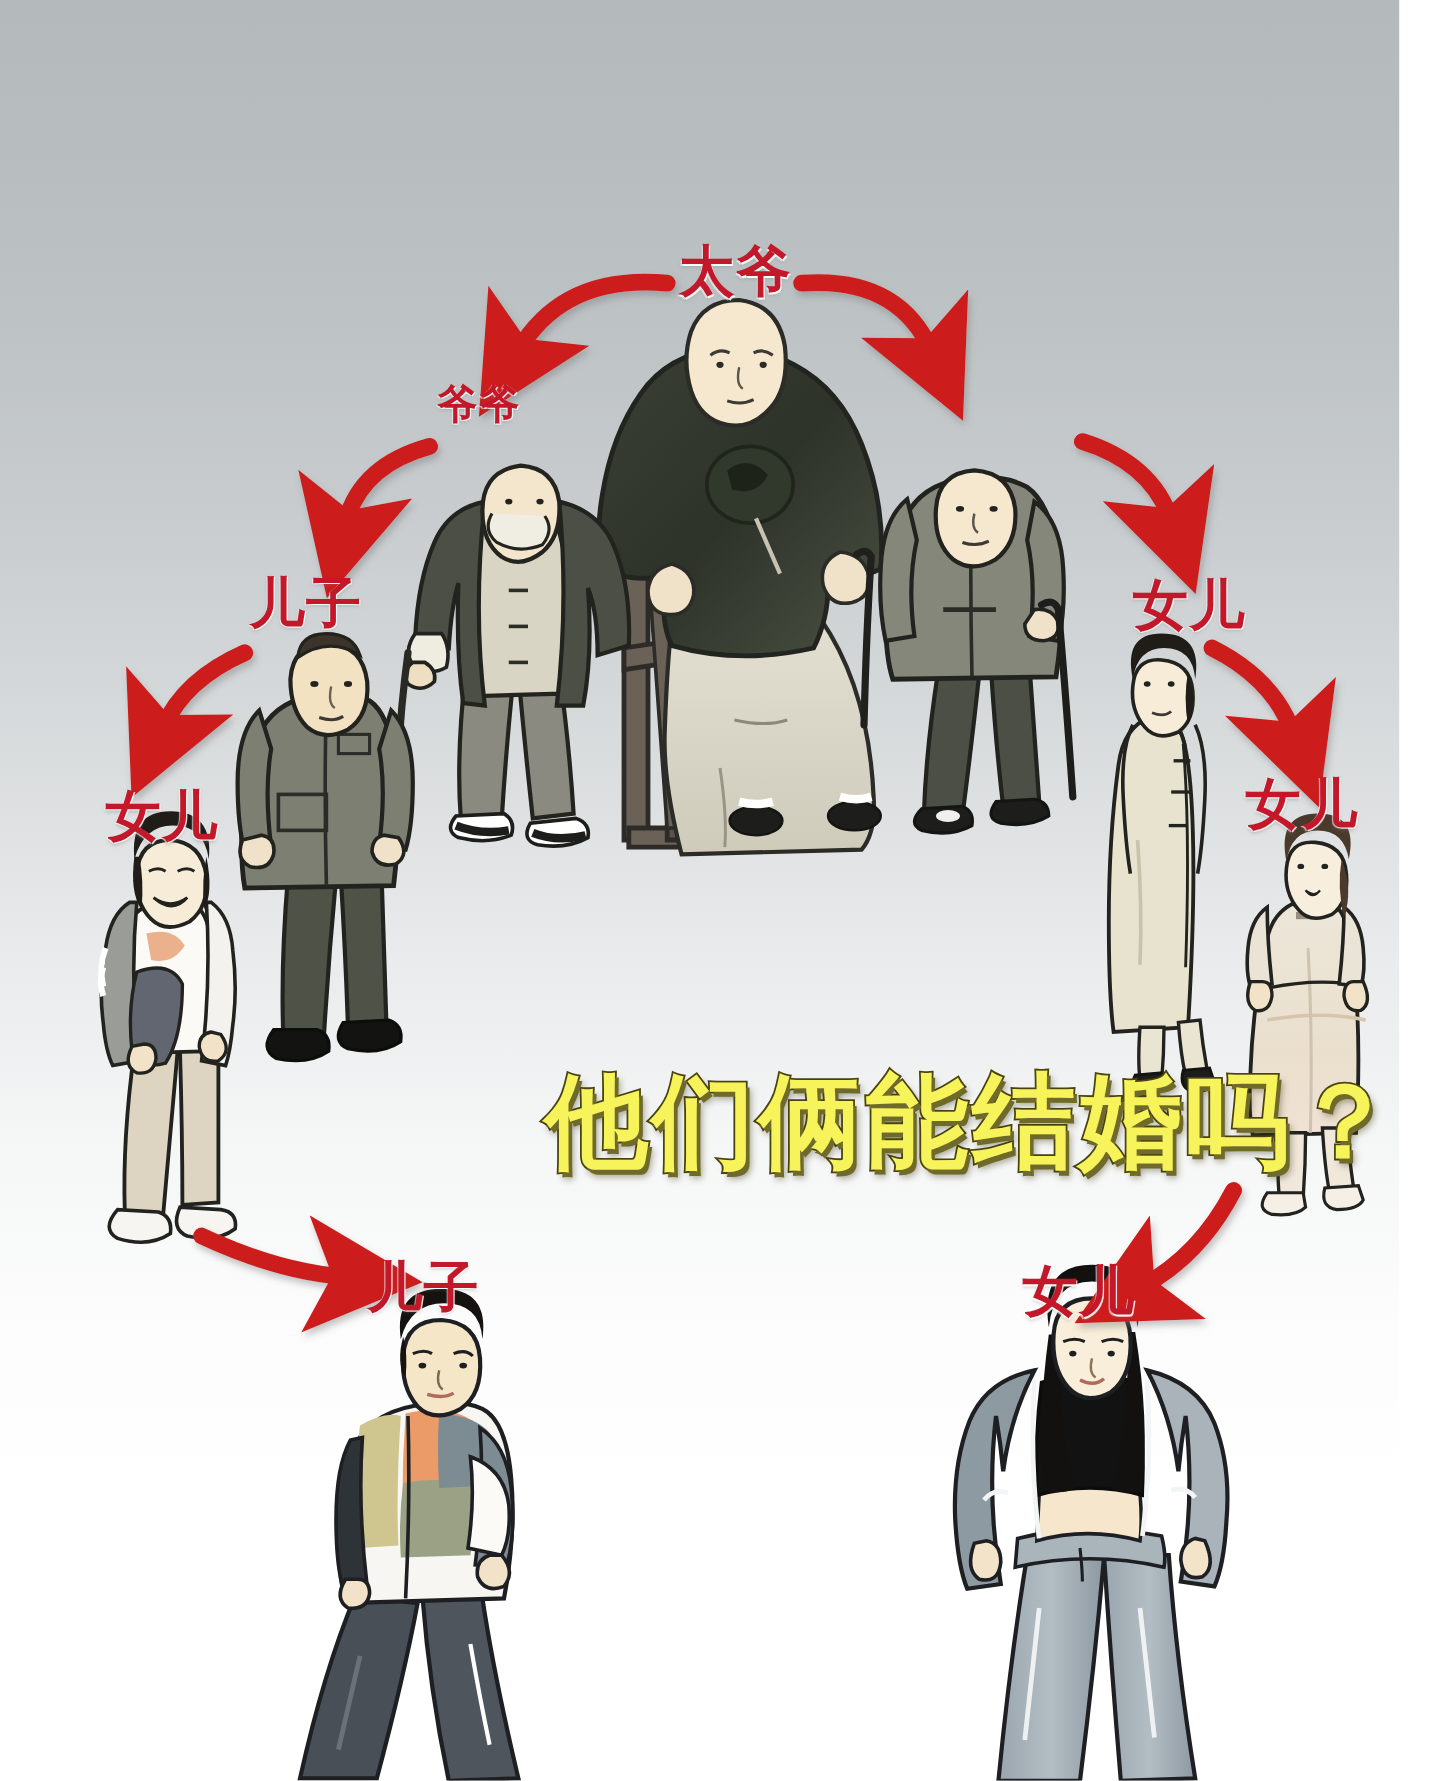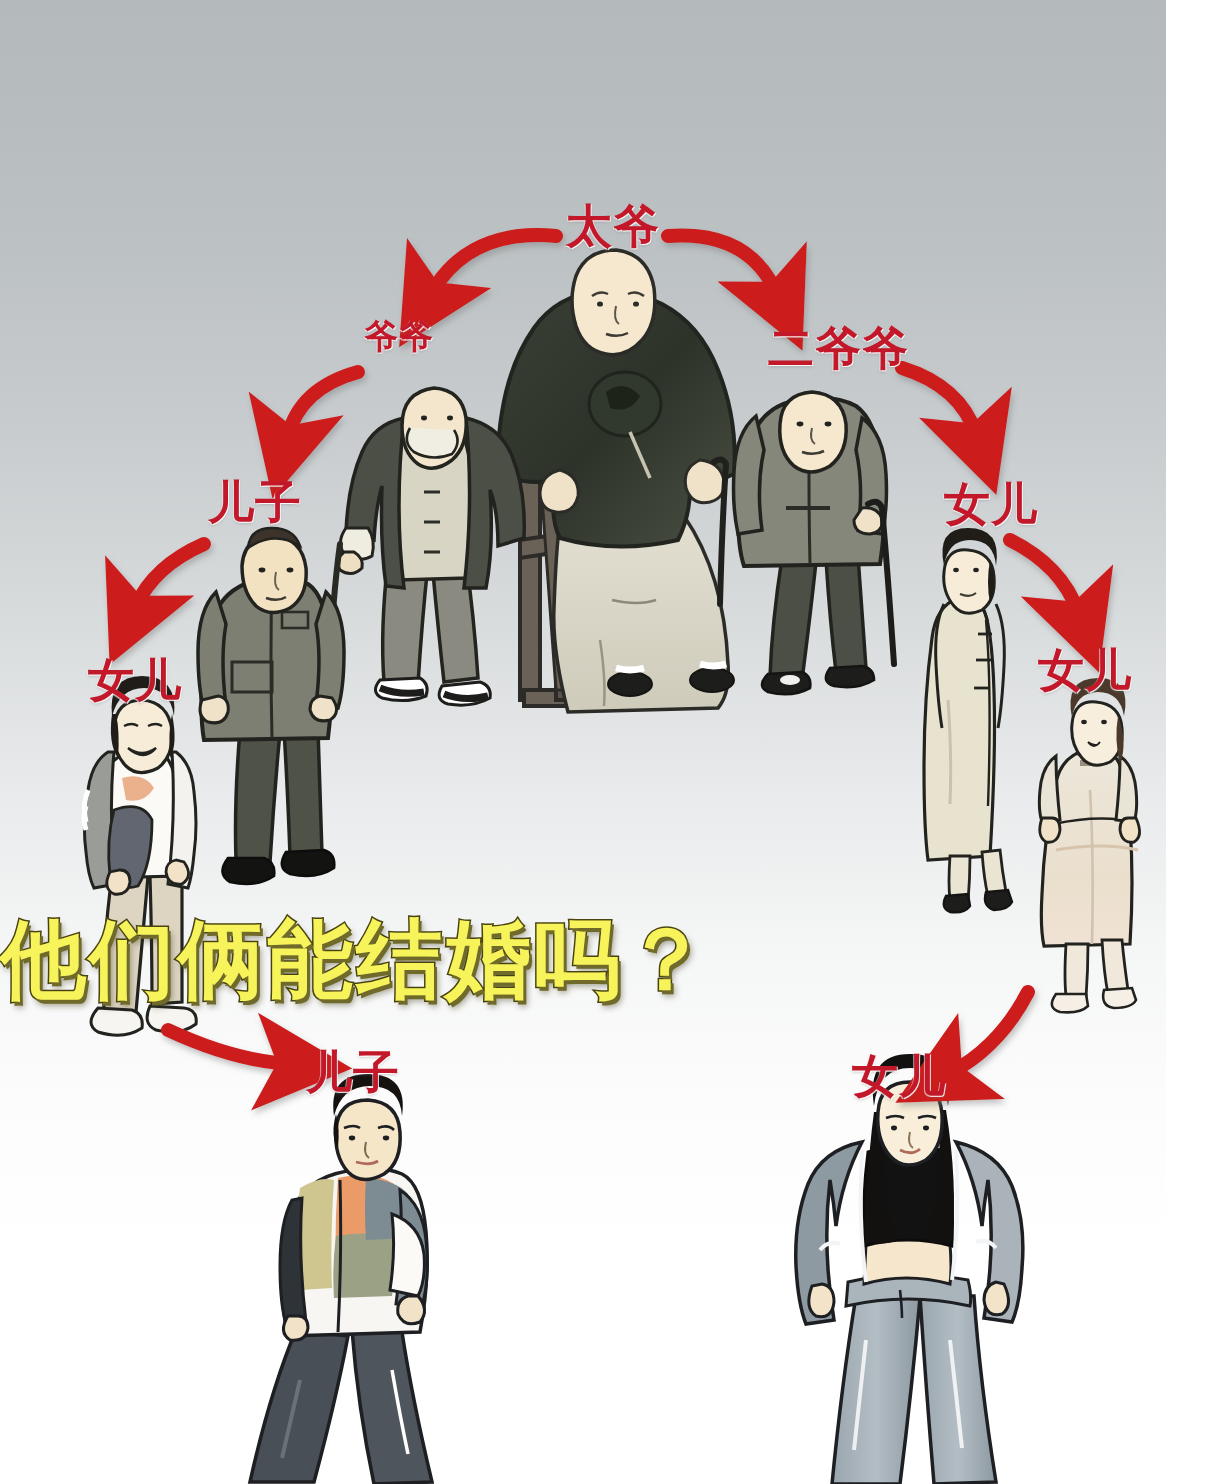--- a/index.html
+++ b/index.html
@@ -45,34 +45,33 @@
        0 2px 3px rgba(120,120,120,.35);
     user-select: none;
   }
 
   
   #caption {
     position: absolute;
     left: 0;
     right: 0;
     top: 892px;
-    text-align: left;
+    text-align: right;
     font-size: 86px;
     line-height: 1;
     font-weight: 900;
     letter-spacing: 3px;
     color: #f7f35a;
     font-family: "DejaVu Sans", "Liberation Sans", sans-serif;
     -webkit-text-stroke: 3px #4a4410;
     paint-order: stroke fill;
     text-shadow:
       3px 4px 0 #6f6a2a,
       4px 6px 6px rgba(60,55,20,.45);
     user-select: none;
-    margin-top: 24px;
   }
 </style>
 </head>
 <body>
 
 <div id="stage">
 
   <svg class="layer" viewBox="0 0 1206 1484" width="1206" height="1484">
     <defs>
       <linearGradient id="robeDark" x1="0" y1="0" x2="1" y2="1">
@@ -410,21 +409,20 @@
       <path d="M1010 540 Q 1062 566 1078 612"></path>
       <path d="M168 1030 Q 232 1060 288 1064"></path>
       <path d="M1028 992 Q 1000 1046 952 1072"></path>
     </g>
   </svg>
 
   <div class="rlabel" style="left:566px; top:196px; font-size:46px;">太爷</div>
 
   <div class="rlabel" style="left:364px; top:314px; font-size:34px;">爷爷</div>
 
-  <div class="rlabel" style="left:768px; top:318px; font-size:46px;">二爷爷</div>
 
   <div class="rlabel" style="left:208px; top:472px; font-size:46px;">儿子</div>
 
   <div class="rlabel" style="left:944px; top:474px; font-size:46px;">女儿</div>
 
   <div class="rlabel" style="left:88px; top:650px; font-size:46px;">女儿</div>
 
   <div class="rlabel" style="left:1038px; top:640px; font-size:46px;">女儿</div>
 
   <div class="rlabel" style="left:306px; top:1042px; font-size:46px;">儿子</div>

